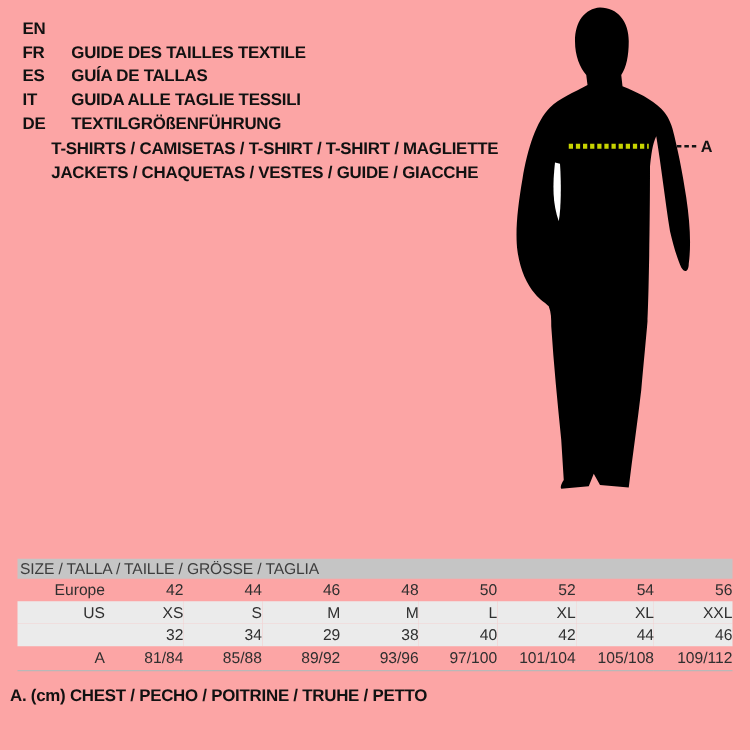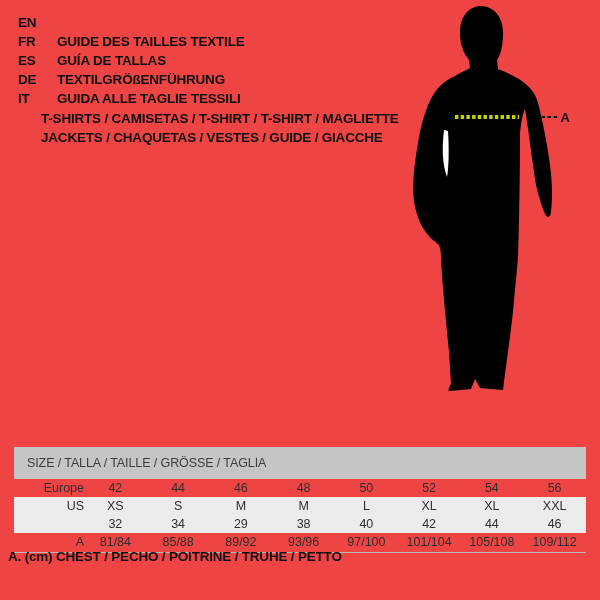--- a/index.html
+++ b/index.html
@@ -2,21 +2,21 @@
 <html><head>
 <meta charset="utf-8">
 <style>
   * { margin: 0; padding: 0; box-sizing: border-box; }
   html, body { background: #ffffff; }
   body {
     width: 600px; height: 600px;
     font-family: "Liberation Sans", sans-serif;
     color: #111111;
   }
-  .page { position: relative; width: 600px; height: 600px; background: #ef4444; overflow: hidden; }
+  .page { position: relative; width: 600px; height: 600px; background: #fca5a5; overflow: hidden; }
 
   
   .lang-list { position: absolute; left: 18px; top: 13px; }
   .lang-row { display: flex; height: 19px; align-items: center; }
   .lang-code, .lang-label {
     font-weight: bold; font-size: 13.5px; letter-spacing: -0.2px; white-space: nowrap;
   }
   .lang-code { width: 39px; }
 
   
@@ -37,24 +37,24 @@
 
   
   .size-table {
     position: absolute; left: 14px; top: 447px; width: 572px;
     border-collapse: collapse; table-layout: fixed;
     font-size: 12.5px; color: #2f2f2f;
   }
   .size-table th {
     background: #c5c5c5; color: #3d3d3d;
     font-weight: normal; font-size: 12.5px; letter-spacing: -0.1px;
-    text-align: left; height: 32px; padding: 1px 0 1px 13px;
+    text-align: left; height: 16px; padding: 1px 0 1px 2px;
   }
   .size-table td {
-    text-align: center; height: 18px; padding: 0;
+    text-align: right; height: 18px; padding: 0;
     font-weight: normal; white-space: nowrap;
   }
   .size-table td.lbl { text-align: right; padding-left: 5px; }
   .size-table tr.alt td { background: #ebebeb; }
   .size-table tr.last td { height: 19px; border-bottom: 1px solid #b8b8b8; }
 
   
   .caption {
     position: absolute; left: 8px; top: 549px;
     font-weight: bold; font-size: 13.5px; letter-spacing: -0.2px; white-space: nowrap;
@@ -71,26 +71,26 @@
     </div>
     <div class="lang-row">
       <span class="lang-code">FR</span>
       <span class="lang-label">GUIDE DES TAILLES TEXTILE</span>
     </div>
     <div class="lang-row">
       <span class="lang-code">ES</span>
       <span class="lang-label">GUÍA DE TALLAS</span>
     </div>
     <div class="lang-row">
+      <span class="lang-code">IT</span>
+      <span class="lang-label">GUIDA ALLE TAGLIE TESSILI</span>
+    </div>
+    <div class="lang-row">
       <span class="lang-code">DE</span>
       <span class="lang-label">TEXTILGRÖßENFÜHRUNG</span>
-    </div>
-    <div class="lang-row">
-      <span class="lang-code">IT</span>
-      <span class="lang-label">GUIDA ALLE TAGLIE TESSILI</span>
     </div>
   </div>
 
   <div class="categories">
     <div class="category-line">T-SHIRTS / CAMISETAS / T-SHIRT / T-SHIRT / MAGLIETTE</div>
     <div class="category-line">JACKETS / CHAQUETAS / VESTES / GUIDE / GIACCHE</div>
   </div>
 
   <svg class="figure-svg" width="600" height="600" viewBox="0 0 600 600" aria-hidden="true">
     <path d="M 480 6

